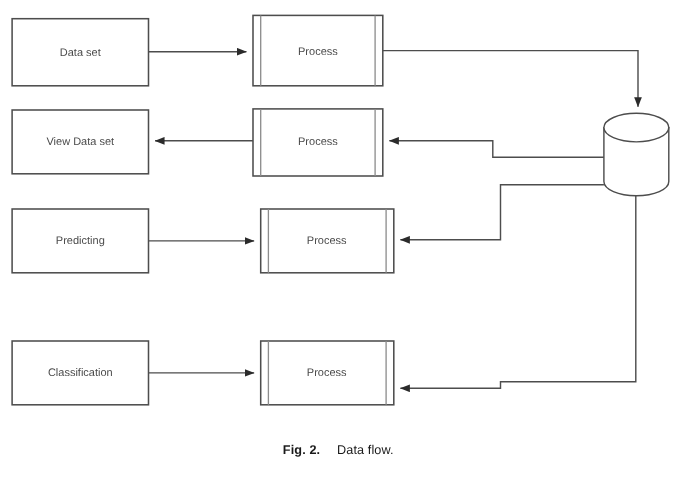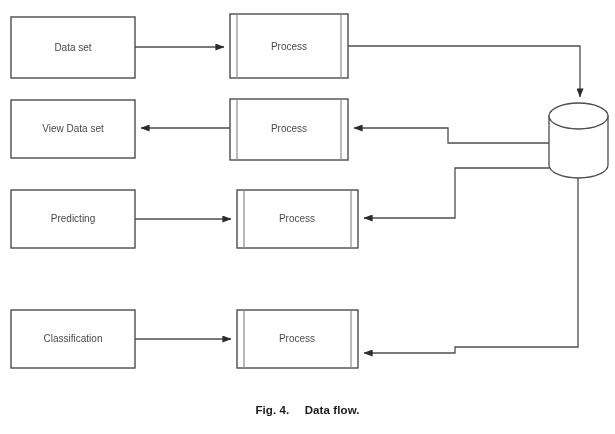--- a/index.html
+++ b/index.html
@@ -71,21 +71,21 @@
     text-align: center;
     font-family: "Liberation Sans", sans-serif;
     font-size: 11.5px;
     color: #1a1a1a;
     letter-spacing: 0.1px;
   }
   .caption .cap-label {
     font-weight: bold;
   }
   .caption .cap-text {
-    font-weight: bold;
+    font-weight: normal;
     margin-left: 12px;
   }
 </style>
 </head>
 <body>
 
 <div id="figure-root">
 
   <svg id="flow-svg" viewBox="0 0 615 400">
     <defs>
@@ -150,17 +150,17 @@
       <path class="flow-line" d="M578,178 L578,347 L455,347 L455,353 L364,353" marker-end="url(#arrowhead)"></path>
     </g>
 
     <g>
       <path class="cyl-body" d="M549,116 L549,165 A29.5,13 0 0 0 608,165 L608,116 Z"></path>
       <ellipse class="cyl-top" cx="578.5" cy="116" rx="29.5" ry="13"></ellipse>
     </g>
   </svg>
 
   <div class="caption">
-    <span class="cap-label">Fig. 4.</span>
+    <span class="cap-label">Fig. 2.</span>
     <span class="cap-text">Data flow.</span>
   </div>
 
 </div>
 
 </body></html>

